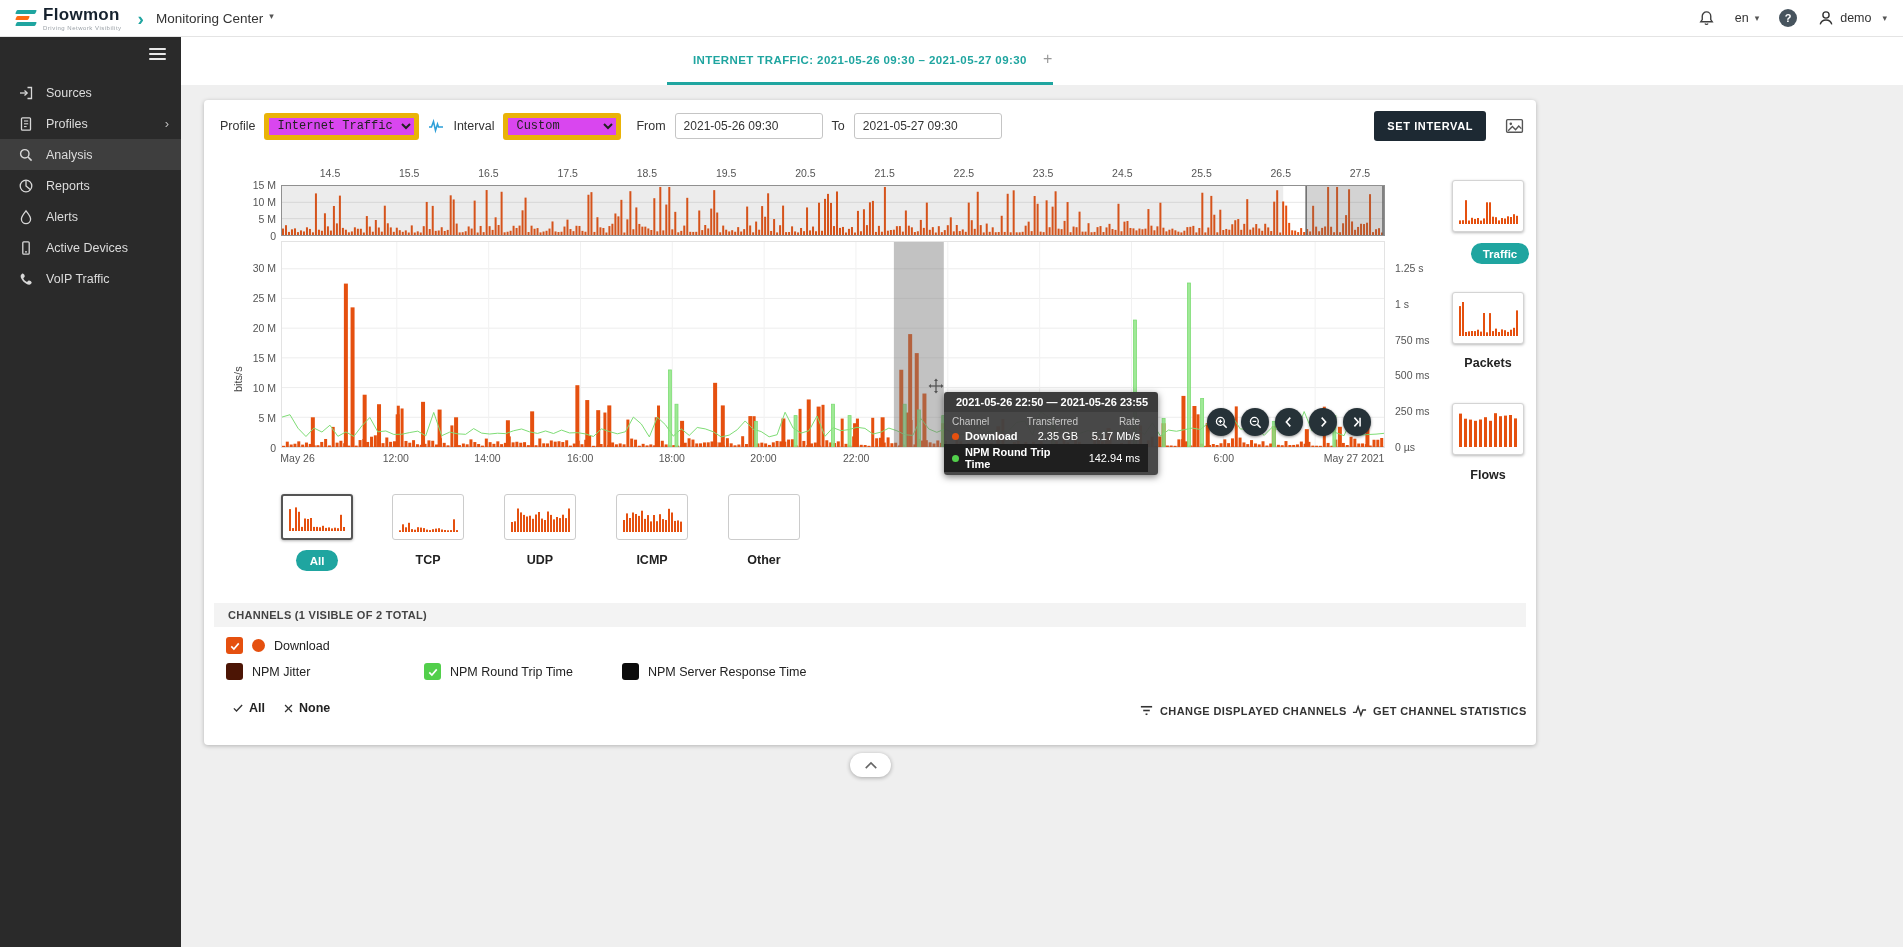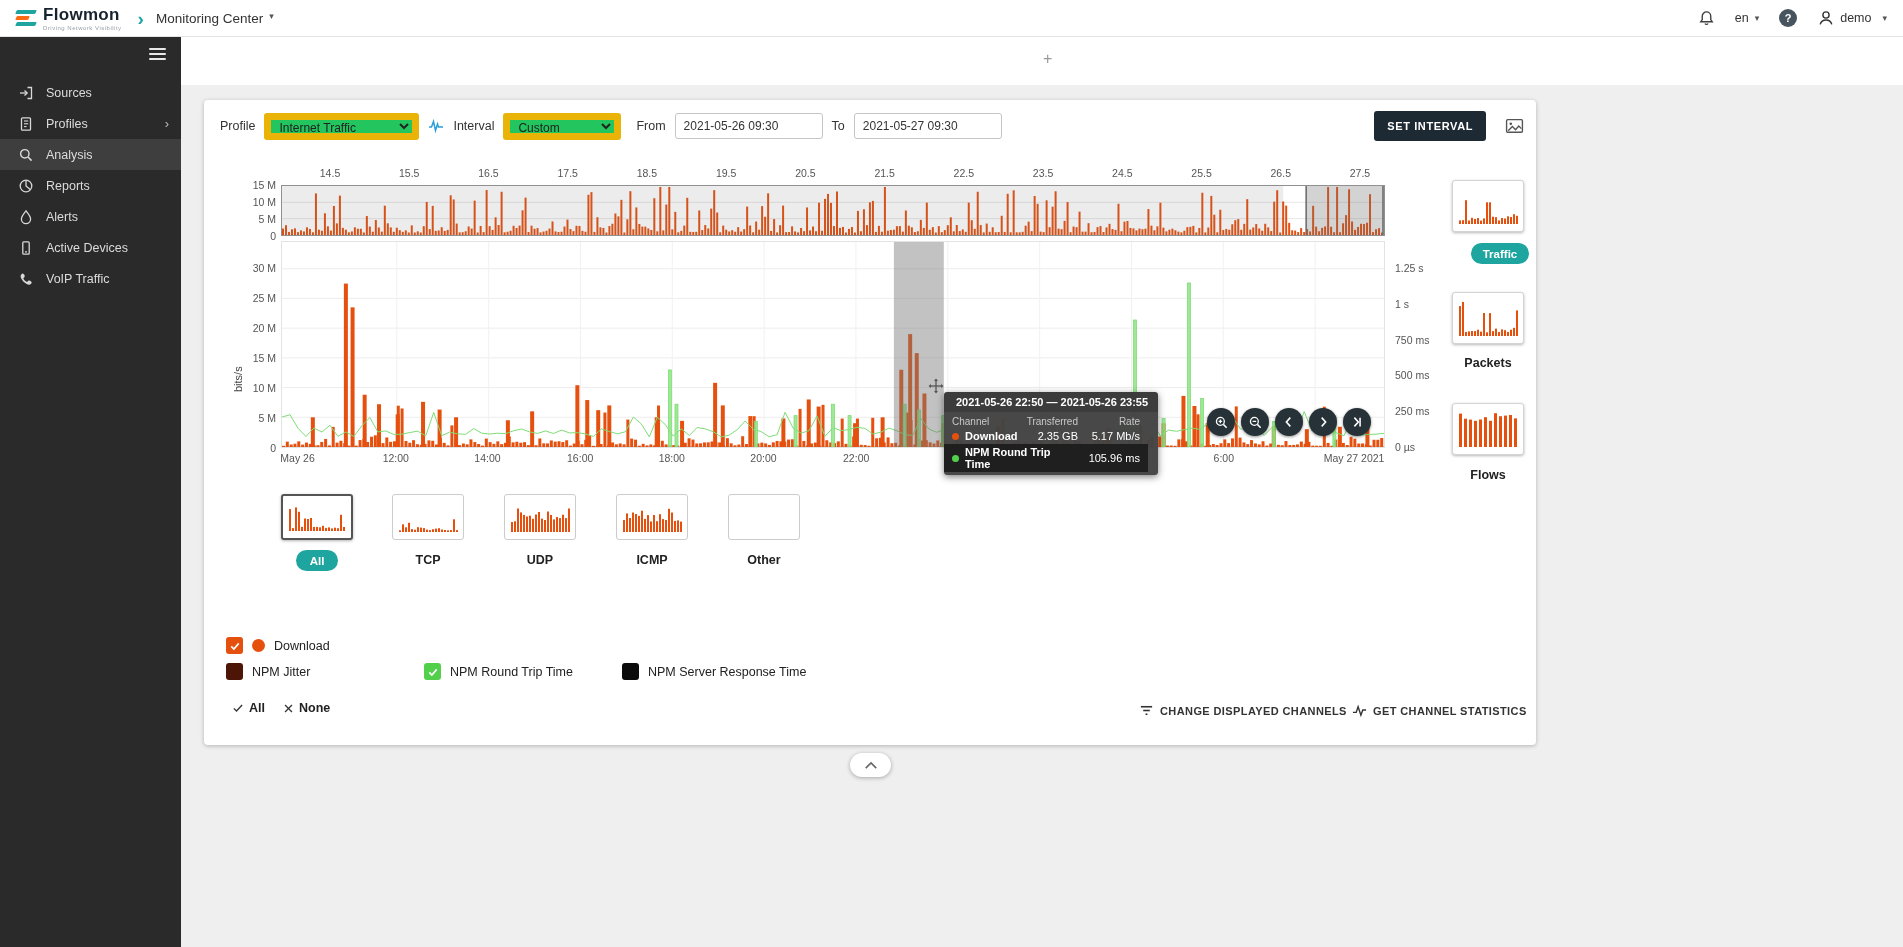--- a/index.html
+++ b/index.html
@@ -51,22 +51,22 @@
   .tab{position:absolute;left:486px;top:0;height:48px;display:flex;align-items:center;
     padding:0 26px;border-bottom:3px solid var(--teal);color:var(--teal);
     font-size:11.5px;font-weight:bold;letter-spacing:.4px;cursor:pointer;white-space:nowrap;}
   .newtab{position:absolute;left:862px;top:13px;font-size:16px;color:#999;cursor:pointer;}
   
   .card{position:absolute;left:204px;top:100px;width:1332px;height:645px;background:#fff;
     border-radius:4px;box-shadow:0 1px 4px rgba(0,0,0,.25);z-index:5;}
   .controls{position:absolute;left:0;top:10px;right:12px;height:32px;display:flex;
     align-items:center;padding-left:16px;gap:9px;}
   .ctl-label{font-size:12.5px;color:#333;}
-  .ctl-select{height:27px;border:7px solid #eab308;border-radius:3px;font-size:12px;
-    color:#222;background:#22c55e;padding:0 4px;font-family:Liberation Sans, sans-serif;}
+  .ctl-select{height:27px;border:5px solid #eab308;border-radius:3px;font-size:12px;
+    color:#222;background:#d946ef;padding:0 4px;font-family:Liberation Mono, monospace;}
   .ctl-input{height:26px;width:148px;border:1px solid #c5c5c5;border-radius:3px;
     font-size:12px;color:#333;padding:0 8px;font-family:"Liberation Sans",sans-serif;}
   .btn-dark{margin-left:auto;background:var(--dark-button);color:#fff;font-size:11px;
     font-weight:bold;letter-spacing:.6px;border:none;border-radius:3px;padding:9px 13px;
     cursor:pointer;font-family:"Liberation Sans",sans-serif;white-space:nowrap;}
   .export{margin-left:10px;cursor:pointer;display:flex;align-items:center;}
   
   #axes{position:absolute;inset:0;pointer-events:none;z-index:6;}
   .tick{position:absolute;font-size:10.5px;color:#555;white-space:nowrap;}
   .bits-label{position:absolute;left:28px;top:292px;transform:rotate(-90deg);
@@ -229,20 +229,23 @@
     <div class="nav-item">
       <svg class="nico" viewBox="0 0 16 16">
           <path d="M4.6 2.6c.9 0 3.1 2.3 1.7 3.7l-1 1c.6 1.7 2 3.1 3.7 3.7l1-1c1.4-1.4 3.7.8 3.7 1.7 0 .7-1.5 2-2.5 2-3.6 0-8.6-5-8.6-8.6 0-1 1.3-2.5 2-2.5z" fill="#d8d8d8"></path>
         </svg>
       <span class="nav-label">VoIP Traffic</span>
     </div>
   </nav>
 </aside>
 
 <div class="tabstrip">
+  <div class="tab">
+    <span>INTERNET TRAFFIC: 2021-05-26 09:30 – 2021-05-27 09:30</span>
+  </div>
   <div class="newtab">+</div>
 </div>
 
 <div class="card">
 
   <div class="controls">
     <span class="ctl-label">Profile</span>
     <select class="ctl-select" style="width:155px">
       <option>Internet Traffic</option>
     </select>
@@ -1112,21 +1115,21 @@
       </div>
       <div class="tt-row">
         <span class="dot" style="background: rgb(229, 80, 15);"></span>
         <span class="nm">Download</span>
         <span class="cc2">2.35 GB</span>
         <span class="cc3">5.17 Mb/s</span>
       </div>
       <div class="tt-row hl">
         <span class="dot" style="background: rgb(82, 207, 75);"></span>
         <span class="nm">NPM Round Trip Time</span>
-        <span class="cc3">105.96 ms</span>
+        <span class="cc3">142.94 ms</span>
       </div>
     </div>
   </div>
 
   <div class="view-thumb" style="top:80px"><svg width="70" height="50">
         <rect x="6" y="39.4" width="2" height="3.6" fill="#e5500f"></rect>
         <rect x="9" y="39.2" width="2" height="3.8" fill="#e5500f"></rect>
         <rect x="12" y="19.2" width="2" height="23.8" fill="#e5500f"></rect>
         <rect x="15" y="39.5" width="2" height="3.5" fill="#e5500f"></rect>
         <rect x="18" y="36.8" width="2" height="6.2" fill="#e5500f"></rect>
@@ -1273,20 +1276,23 @@
         <rect x="60" y="25.4" width="2" height="11.6" fill="#e5500f"></rect>
         <rect x="63" y="26.6" width="2" height="10.4" fill="#e5500f"></rect>
       </svg></div>
   <div class="proto-thumb" style="left:524px"></div>
   <div class="proto-pill">All</div>
   <div class="proto-label" style="left:188px">TCP</div>
   <div class="proto-label" style="left:300px">UDP</div>
   <div class="proto-label" style="left:412px">ICMP</div>
   <div class="proto-label" style="left:524px">Other</div>
 
+  <div class="chan-strip">
+    <span>CHANNELS (1 VISIBLE OF 2 TOTAL)</span>
+  </div>
 
   <div class="chan-row" style="left:22px;top:537px">
     <span class="chk" style="background: rgb(229, 80, 15);">
       <svg viewBox="0 0 16 16" width="12" height="12">
           <polyline points="3,8.5 6.5,12 13,4.5" fill="none" stroke="#fff" stroke-width="2.2"></polyline>
         </svg>
     </span>
     <span class="circ" style="background: rgb(229, 80, 15);"></span>
     <span>Download</span>
   </div>

